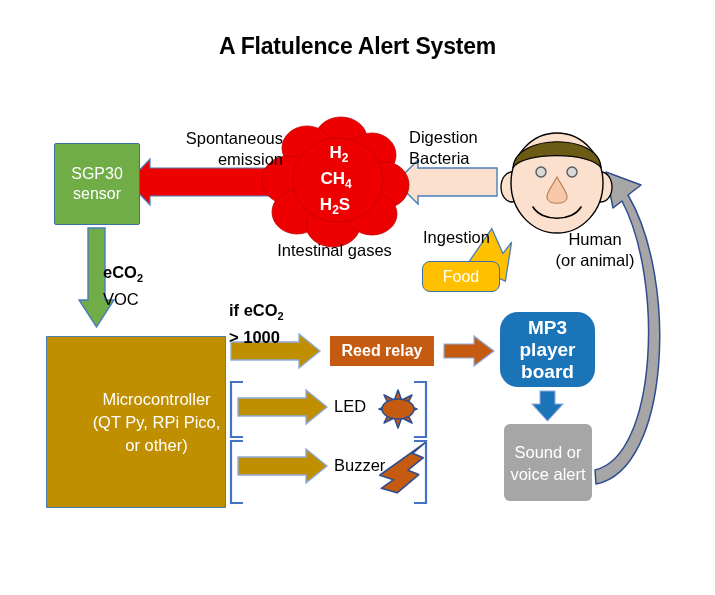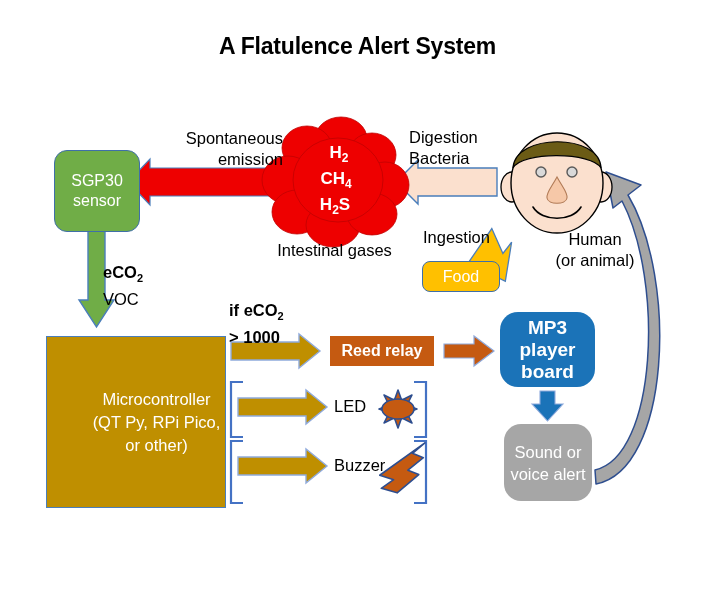--- a/index.html
+++ b/index.html
@@ -51,24 +51,24 @@
     justify-content: center;
     text-align: center;
     color: #ffffff;
     font-size: 16px;
     line-height: 20px;
     border: 1px solid #3f6fa8;
   }
   .box.rounded { border-radius: 12px; }
 
   #sgp30-box {
-    left: 54px; top: 150px;
+    left: 54px; top: 143px;
     width: 86px; height: 82px;
     background: #70AD47;
-    border-radius: 13px;
+    border-radius: 2px;
     font-size: 16px;
   }
   #micro-box {
     left: 46px; top: 336px;
     width: 180px; height: 172px;
     background: #BF8F00;
     border: 1px solid #4a7ebb;
     font-size: 16.5px;
     line-height: 23px;
     padding-left: 41px;
@@ -95,21 +95,21 @@
     border-radius: 18px;
     border: none;
     font-size: 19px;
     line-height: 22px;
     font-weight: bold;
   }
   #alert-box {
     left: 504px; top: 424px;
     width: 88px; height: 77px;
     background: #A6A6A6;
-    border-radius: 17px;
+    border-radius: 6px;
     border: none;
     font-size: 16.5px;
     line-height: 22px;
   }
 
   
   svg.layer {
     position: absolute;
     left: 0; top: 0;
     width: 715px; height: 595px;

